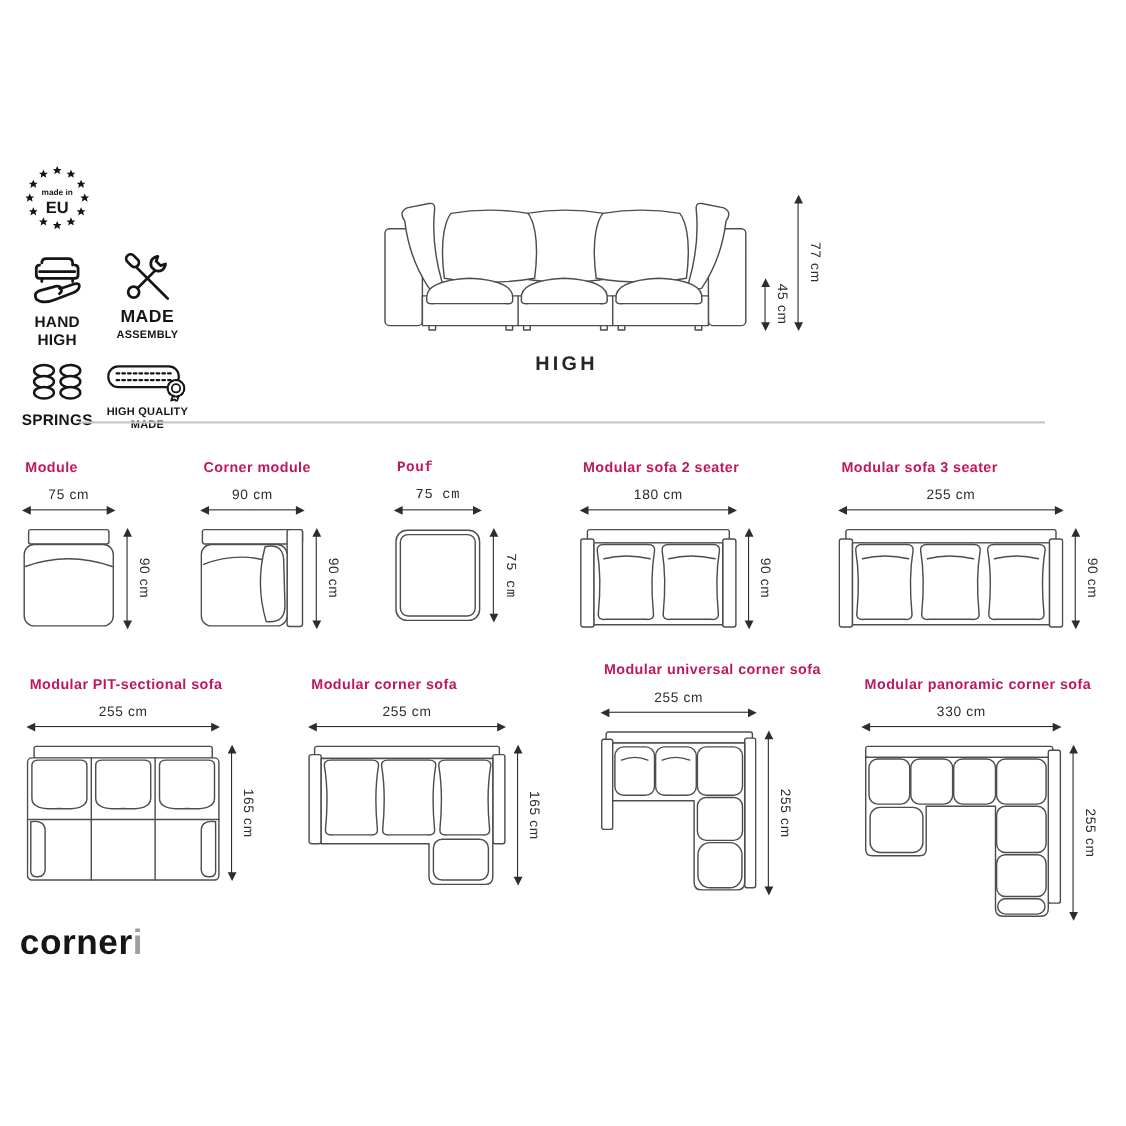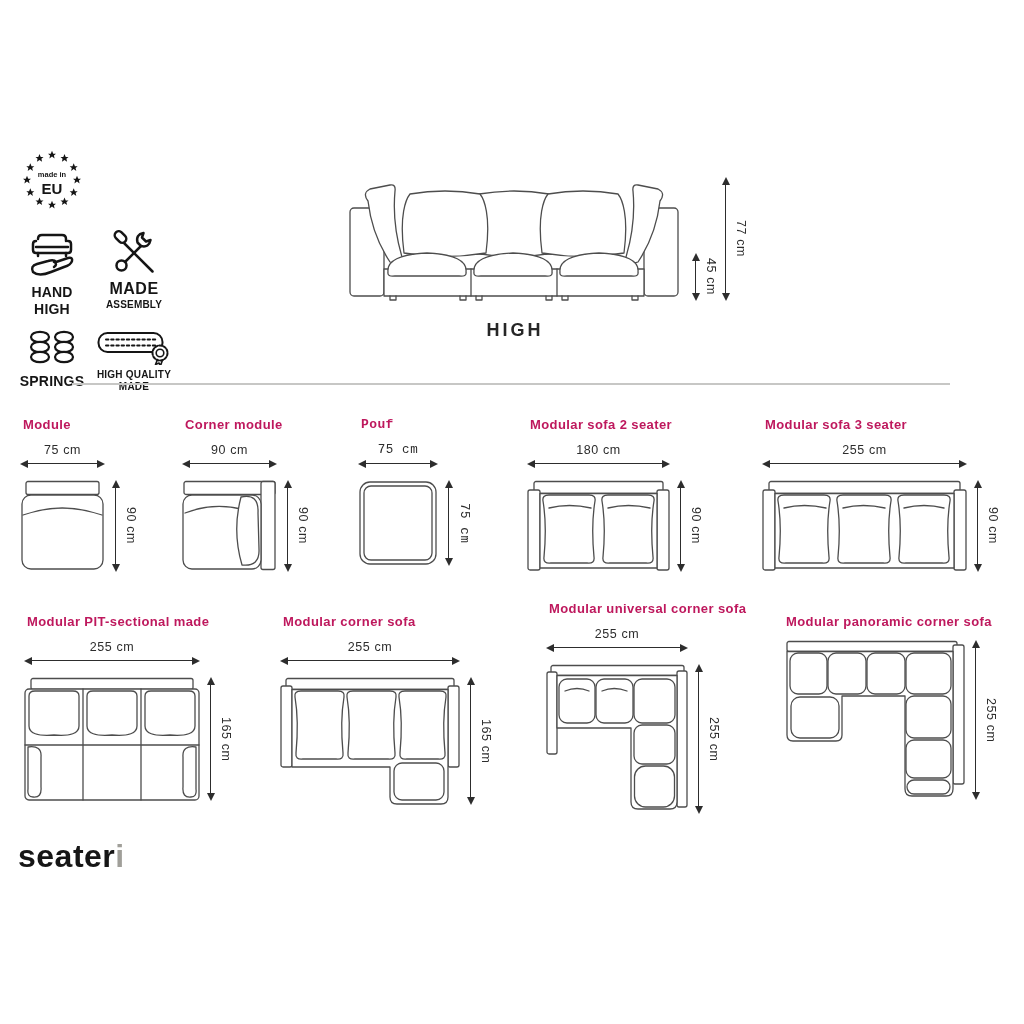--- a/index.html
+++ b/index.html
@@ -282,21 +282,21 @@
         <path class="nf" d="M22 28 Q42 23 64 28 M81 28 Q101 23 123 28 M142 28 Q162 23 182 28"></path>
       </svg>
       <div class="vdim">
         <div class="arr-v"></div>
         <span class="dimlabel vlabel">90 cm</span>
       </div>
     </div>
   </div>
 
   <div class="card" style="left:24px;top:614px;">
-    <div class="card-title">Modular PIT-sectional made</div>
+    <div class="card-title">Modular PIT-sectional sofa</div>
     <div class="wdim" style="width:176px;">
       <span class="dimlabel">255 cm</span>
       <div class="arr-h"></div>
     </div>
     <div class="drawwrap">
       <svg class="draw" width="176" height="124" viewBox="0 0 176 124">
         <rect x="7" y="1.5" width="162" height="11" rx="2"></rect>
         <rect x="1" y="12" width="174" height="111" rx="4"></rect>
         <path class="nf" d="M59 12 V123 M117 12 V123 M1 68 H175"></path>
         <path d="M5 19 Q5 14 11 14 H49 Q55 14 55 19 V49 Q55 60 30 58 Q5 60 5 49 Z"></path>
@@ -357,20 +357,24 @@
       </svg>
       <div class="vdim">
         <div class="arr-v"></div>
         <span class="dimlabel vlabel">255 cm</span>
       </div>
     </div>
   </div>
 
   <div class="card" style="left:783px;top:614px;">
     <div class="card-title">Modular panoramic corner sofa</div>
+    <div class="wdim" style="width:182px;">
+      <span class="dimlabel">330 cm</span>
+      <div class="arr-h"></div>
+    </div>
     <div class="drawwrap">
       <svg class="draw" width="182" height="160" viewBox="0 0 182 160">
         <rect x="4" y="1.5" width="170" height="10" rx="2"></rect>
         <rect x="170" y="5" width="11" height="139" rx="2"></rect>
         <path d="M4 11.5 V95 Q4 101 10 101 H53 Q59 101 59 95 V56 H122 V149 Q122 156 129 156 H163 Q170 156 170 149 V11.5 Z"></path>
         <rect x="7" y="13" width="37" height="41" rx="8"></rect>
         <rect x="45" y="13" width="38" height="41" rx="8"></rect>
         <rect x="84" y="13" width="38" height="41" rx="8"></rect>
         <rect x="123" y="13" width="45" height="41" rx="8"></rect>
         <rect x="8" y="57" width="48" height="41" rx="9"></rect>
@@ -378,15 +382,15 @@
         <rect x="123" y="100" width="45" height="38" rx="8"></rect>
         <rect x="124" y="140" width="43" height="14" rx="7"></rect>
       </svg>
       <div class="vdim">
         <div class="arr-v"></div>
         <span class="dimlabel vlabel">255 cm</span>
       </div>
     </div>
   </div>
 
-  <div class="logo"><span>seater</span><span class="accent">i</span></div>
+  <div class="logo"><span>corner</span><span class="accent">i</span></div>
 
 </div>
 
 </body></html>

